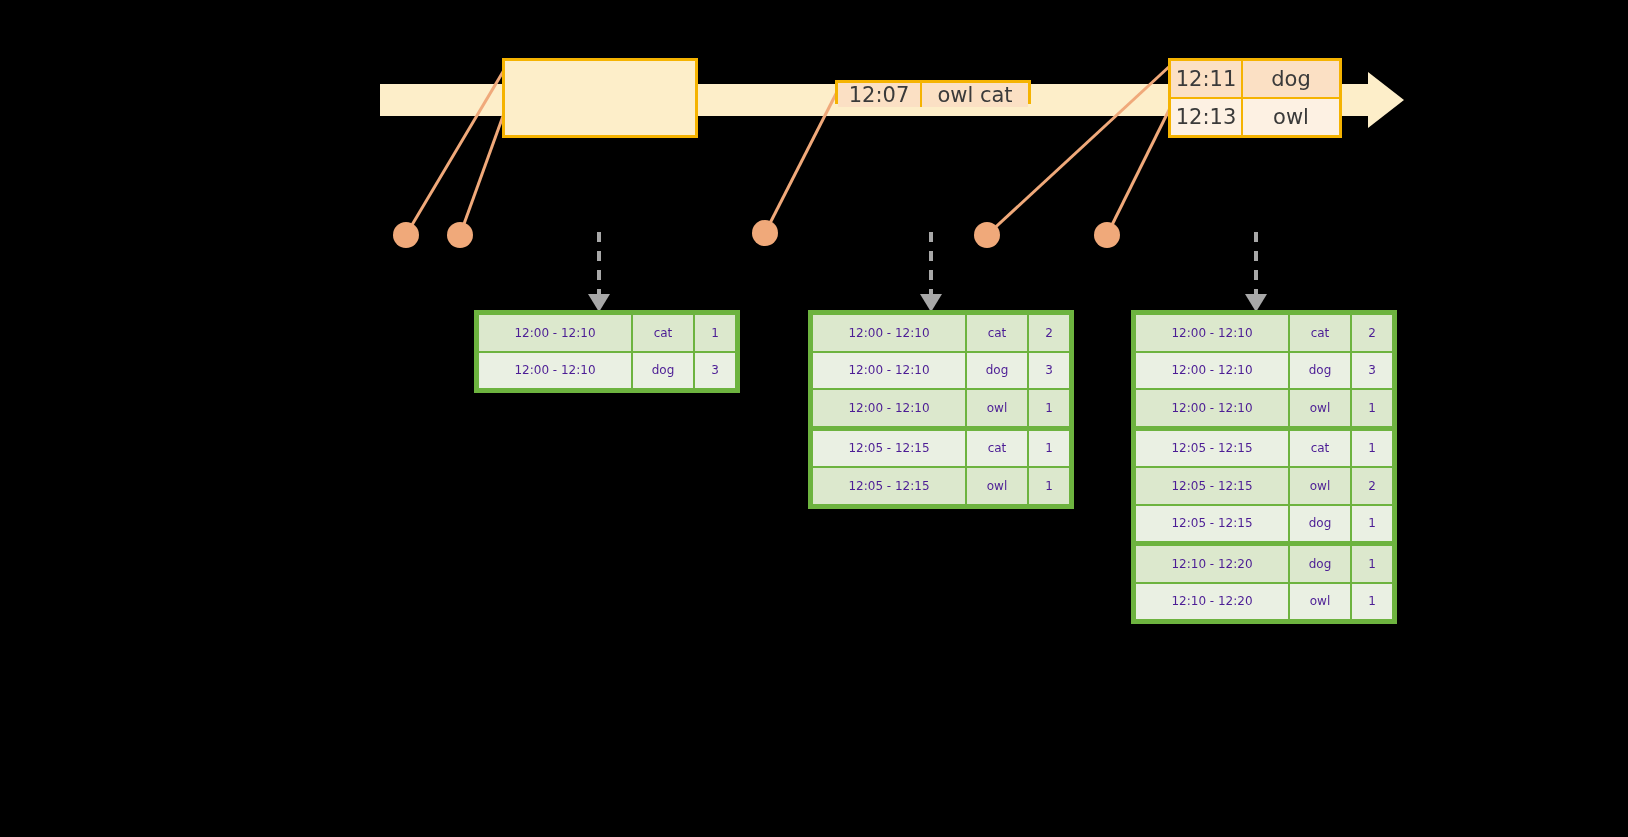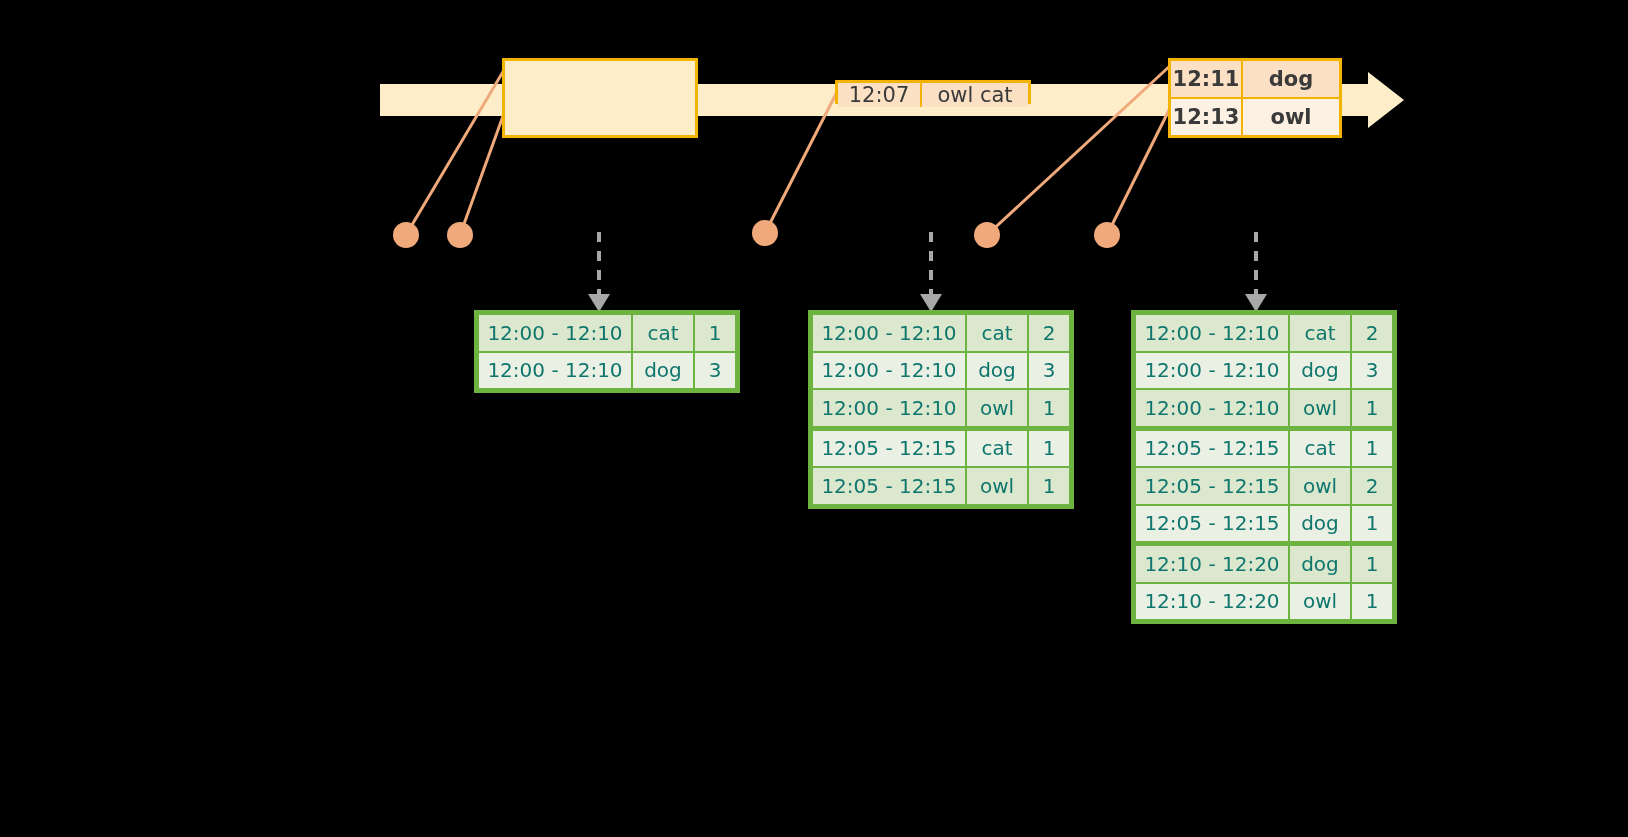--- a/index.html
+++ b/index.html
@@ -89,22 +89,22 @@
     height: 37.5px;
     box-sizing: border-box;
   }
   .result-row.band-sep { margin-top: 3px; }
   .result-row.shade-a .result-cell { background: #dce8cd; }
   .result-row.shade-b .result-cell { background: #eaf0e3; }
   .result-cell {
     display: flex;
     align-items: center;
     justify-content: center;
-    font-size: 20px;
-    color: #0f766e;
+    font-size: 12px;
+    color: #4c1d95;
     box-sizing: border-box;
     margin: 1px;
   }
   .result-cell.window { width: 152px; }
   .result-cell.word   { width: 60px; }
   .result-cell.count  { width: 40px; }
 
   
   .event-dot {
     position: absolute;
@@ -143,21 +143,21 @@
 
   <div id="event-boxes">
       <div class="event-box" style="left: 502px; top: 58px; width: 196px; height: 80px;">
       </div>
       <div class="event-box" style="left: 835px; top: 80px; width: 196px; height: 24px;">
         <div class="event-row shade-a">
           <div class="event-cell time" style="width: 84px;">12:07</div>
           <div class="event-cell words">owl cat</div>
         </div>
       </div>
-      <div class="event-box" style="left: 1168px; top: 58px; width: 174px; height: 80px; font-weight: bold;">
+      <div class="event-box" style="left: 1168px; top: 58px; width: 174px; height: 80px;">
         <div class="event-row shade-a">
           <div class="event-cell time" style="width: 72px;">12:11</div>
           <div class="event-cell words">dog</div>
         </div>
         <div class="event-row shade-b">
           <div class="event-cell time" style="width: 72px;">12:13</div>
           <div class="event-cell words">owl</div>
         </div>
       </div>
     </div>

